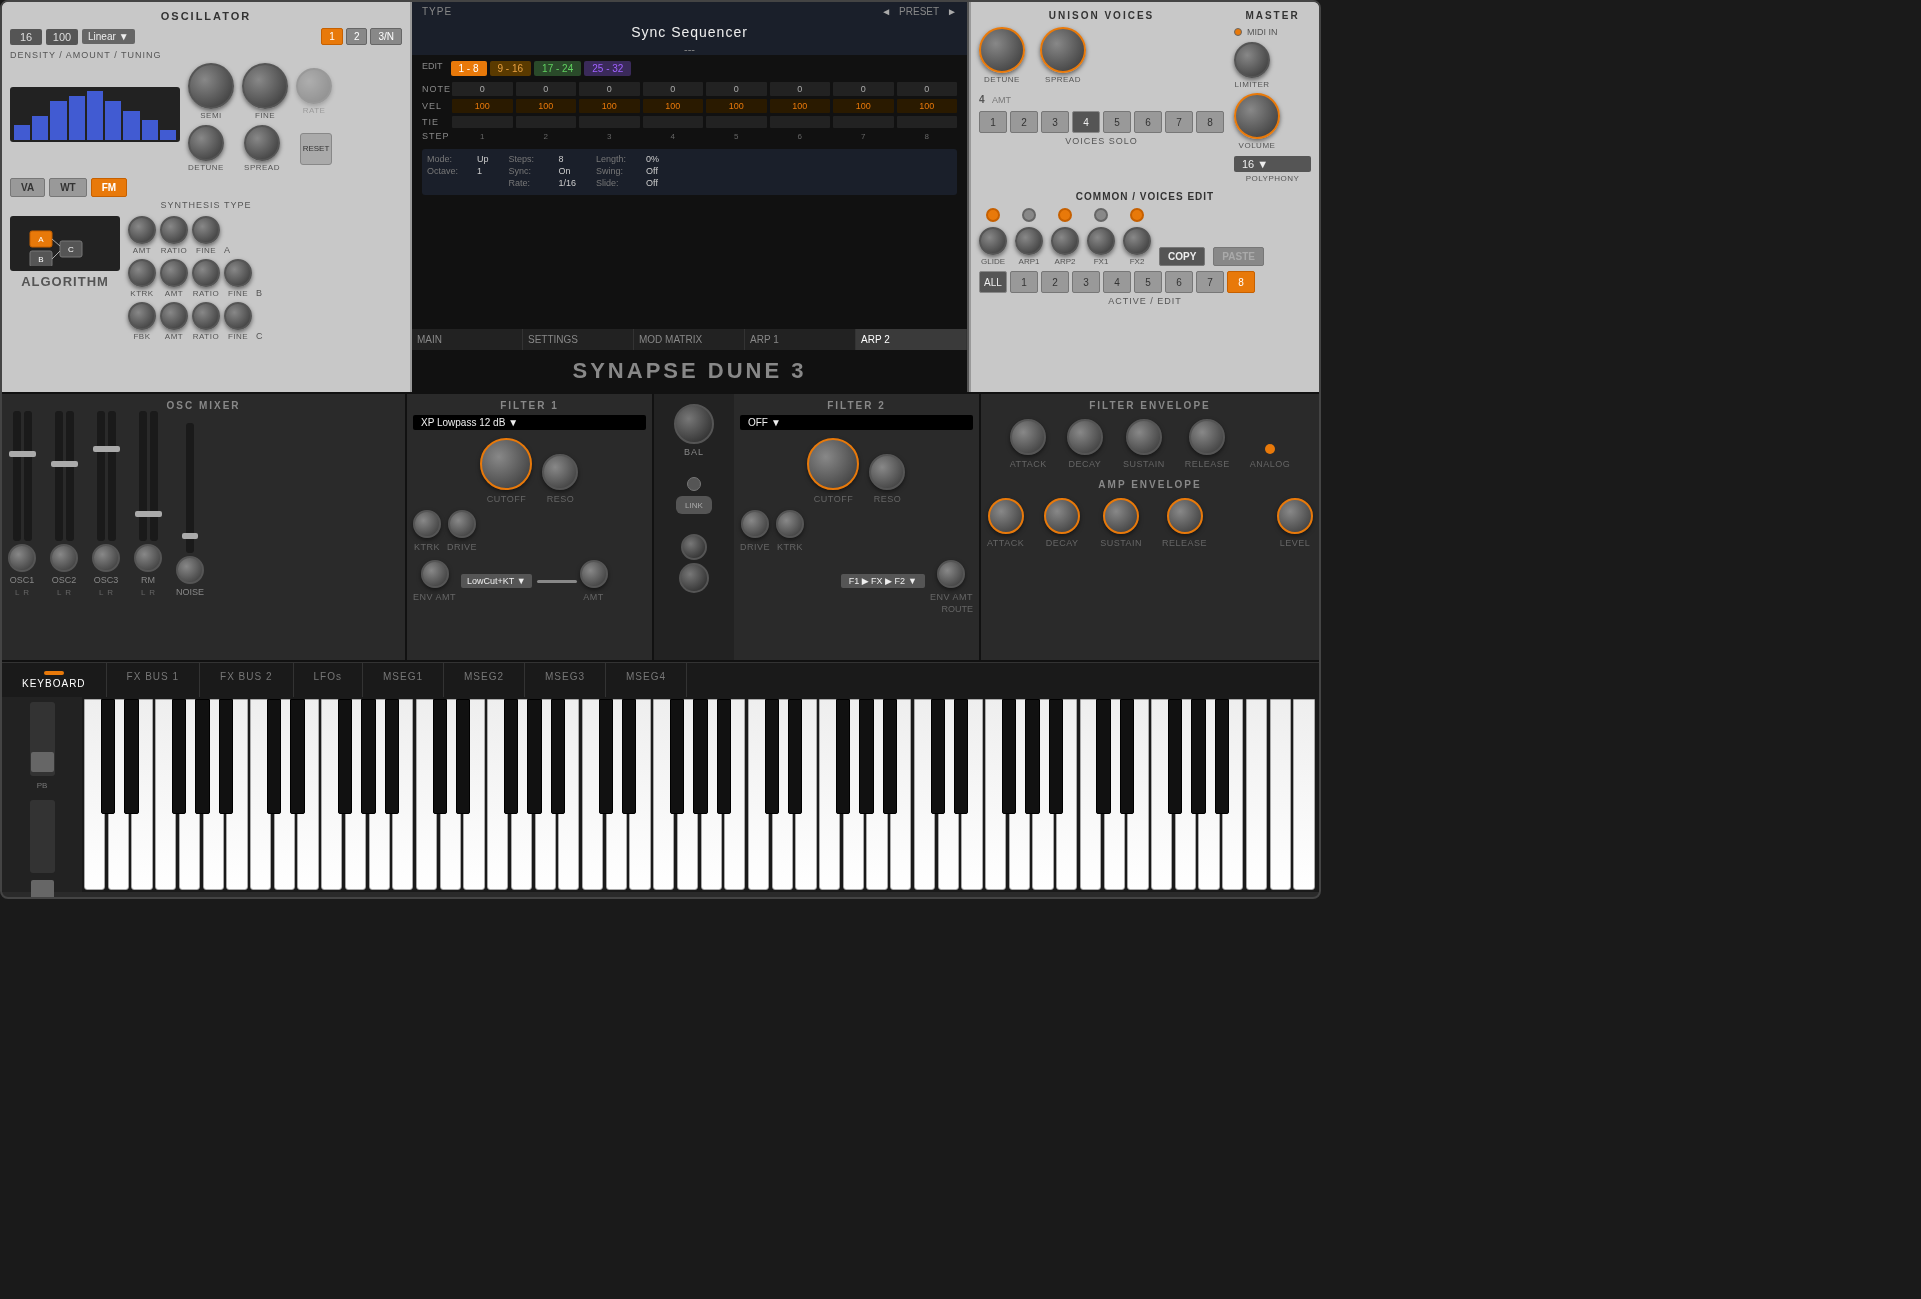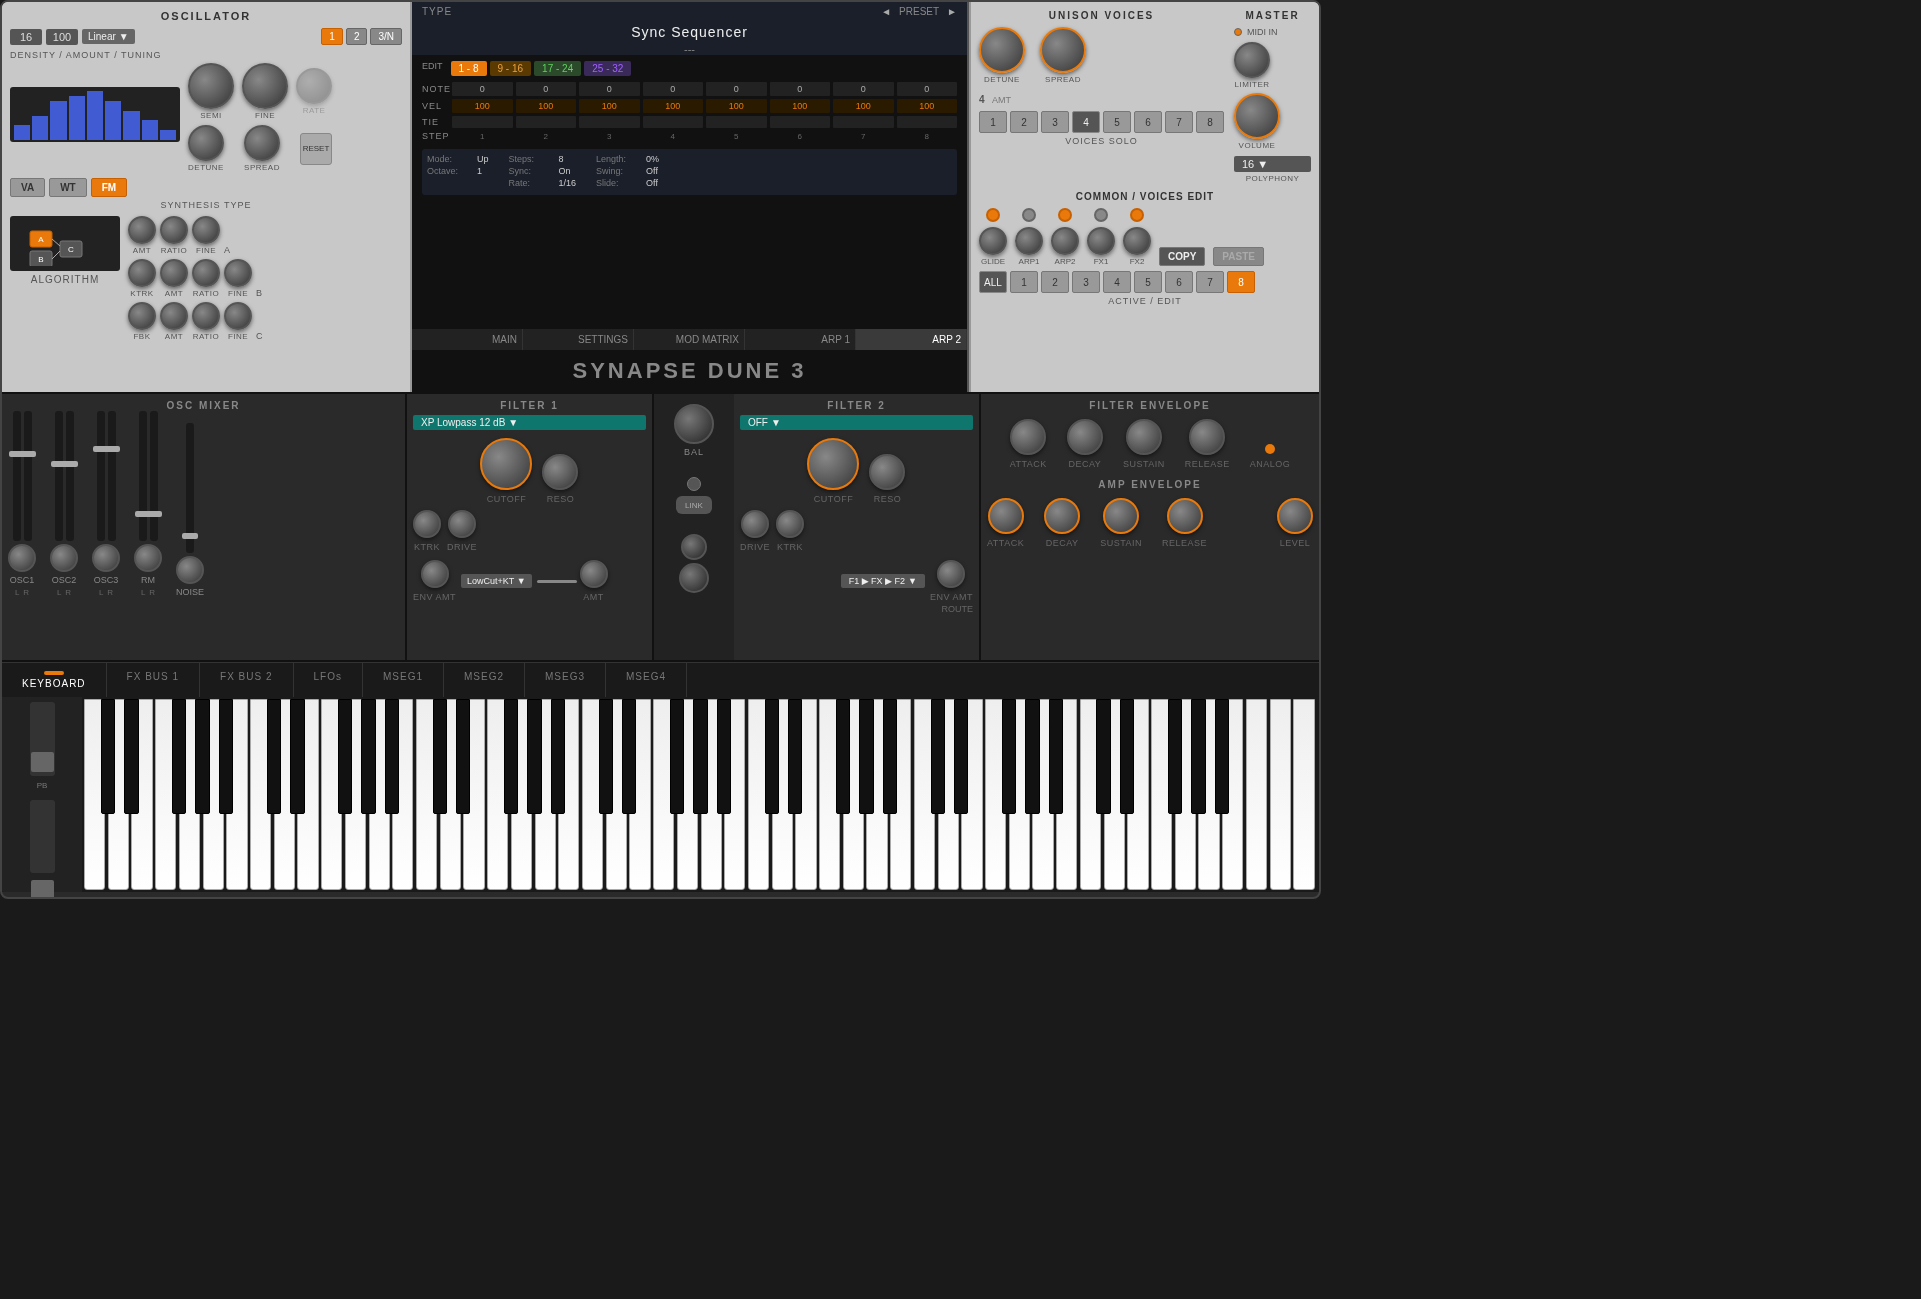--- a/index.html
+++ b/index.html
@@ -119,25 +119,26 @@
     .algorithm-display {
       background: #222;
       width: 110px;
       height: 55px;
       border-radius: 3px;
       display: flex;
       align-items: center;
       justify-content: center;
     }
     .algo-label {
-      font-size: 10px;
+      font-size: 13px;
       color: #555;
       text-align: center;
       letter-spacing: 1px;
       margin-top: 3px;
+      font-weight: bold;
     }
     .knob {
       border-radius: 50%;
       background: radial-gradient(circle at 35% 35%, #888, #333);
       border: 2px solid #555;
       position: relative;
       box-shadow: 0 2px 4px rgba(0,0,0,0.5);
     }
     .knob.large { width: 46px; height: 46px; }
     .knob.medium { width: 36px; height: 36px; }
@@ -302,21 +303,21 @@
       color: #ccc;
       font-size: 9px;
     }
 
     .due-nav-tabs {
       display: flex;
       background: #222;
     }
     .due-nav-tab {
       flex: 1;
-      text-align: right;
+      text-align: left;
       padding: 5px;
       font-size: 10px;
       color: #888;
       cursor: pointer;
       border-right: 1px solid #333;
     }
     .due-nav-tab.active {
       background: #3a3a3a;
       color: #fff;
     }
@@ -510,21 +511,21 @@
     }
     .filter-title {
       font-size: 10px;
       font-weight: bold;
       color: #888;
       letter-spacing: 2px;
       text-align: center;
       margin-bottom: 4px;
     }
     .filter-dropdown {
-      background: #0f766e;
+      background: #000000;
       color: #eee;
       font-size: 10px;
       padding: 2px 8px;
       border-radius: 2px;
       display: flex;
       align-items: center;
       gap: 3px;
       margin-bottom: 8px;
     }
     .filter-env-dropdown {

